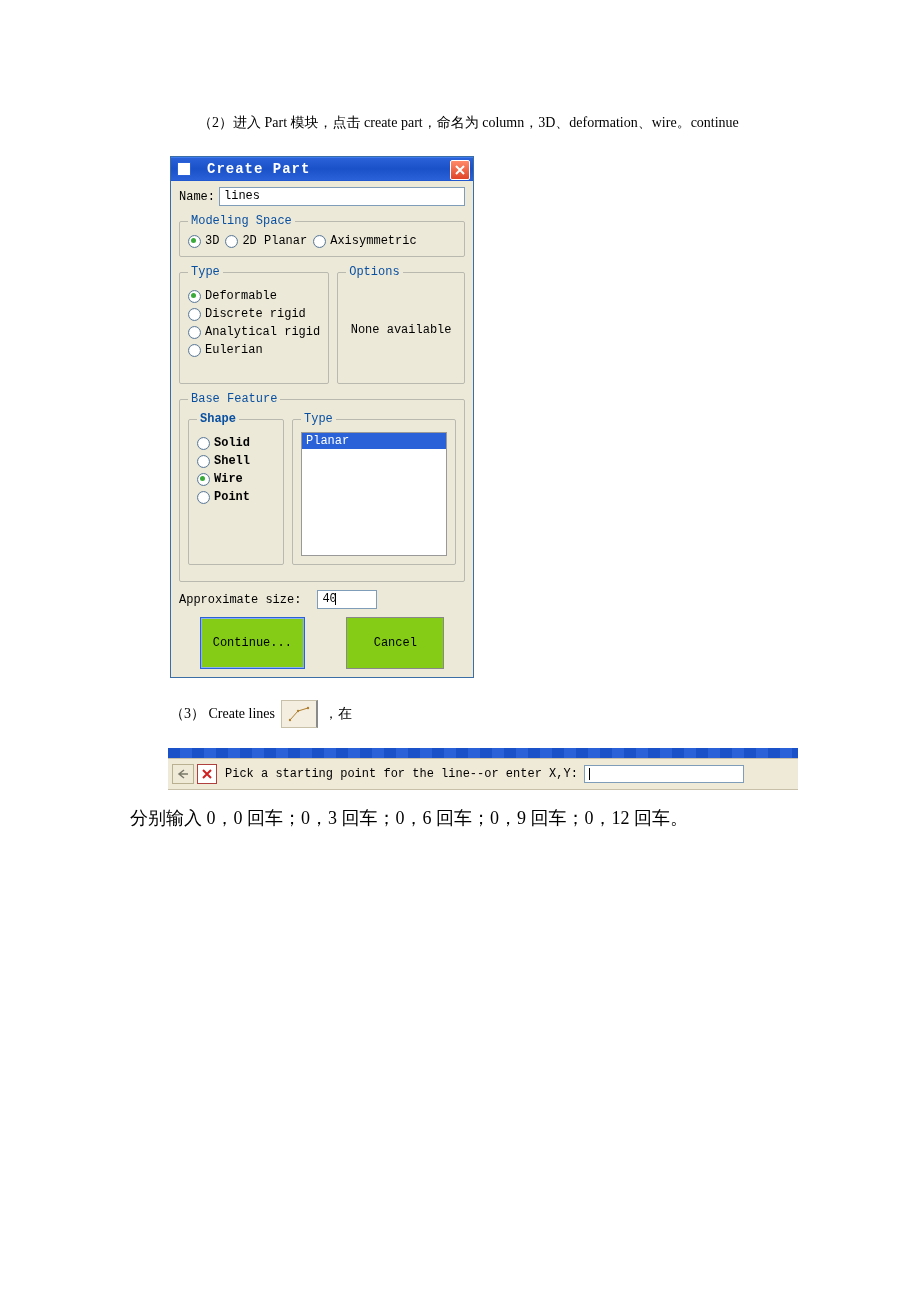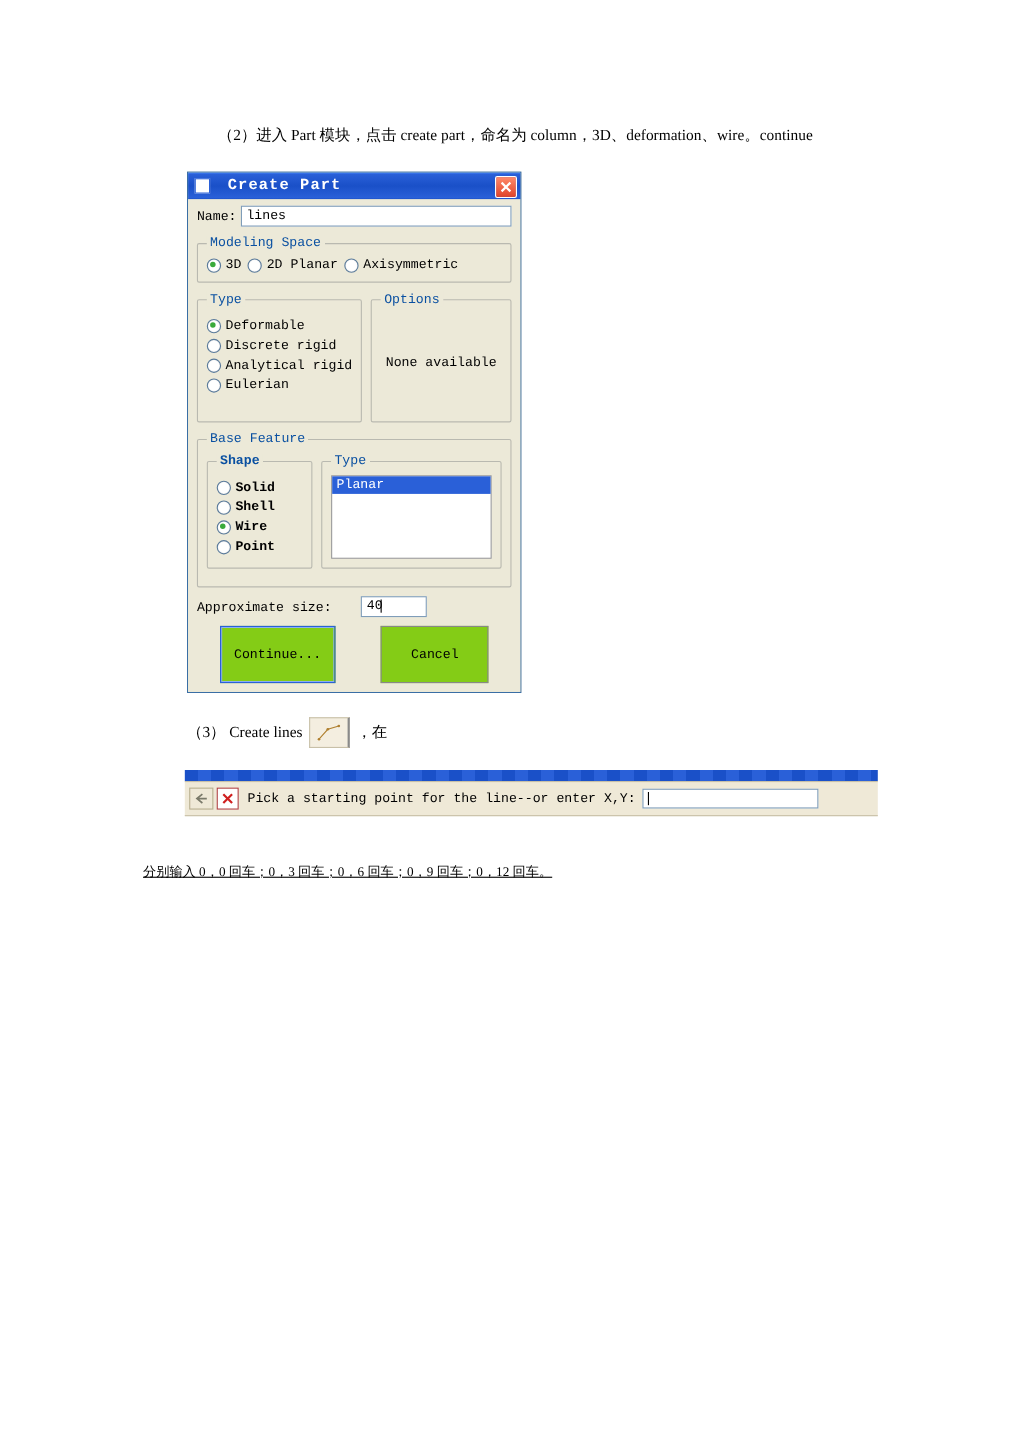--- a/index.html
+++ b/index.html
@@ -145,37 +145,36 @@
   }
   .base-feature-inner {
     display: flex;
     gap: 8px;
   }
   .shape-fs { width: 78px; font-weight: bold; }
   .type-fs { flex: 1; }
   .type-list {
     border: 1px solid #999;
     background: #fff;
-    height: 76px;
+    height: 124px;
     box-sizing: border-box;
     padding: 0;
   }
   .type-item {
     padding: 1px 4px;
     font-family: "Courier New", monospace;
   }
   .type-item.selected {
     background: #2a60d8;
     color: #fff;
   }
   .approx-row {
     display: flex;
     align-items: center;
     margin: 4px 0 8px 0;
-    gap: 11px;
   }
   .approx-row .txtbox { width: 50px; margin-left: 16px; position:relative; }
   .approx-row .cursor {
     display:inline-block; width:1px; height:12px; background:#000;
     vertical-align:middle; margin-left:-2px;
   }
   .btn-row {
     display: flex;
     justify-content: space-around;
     align-items: center;
@@ -259,25 +258,24 @@
     border:1px solid #7f9db9;
     width: 150px;
     height: 16px;
     padding: 0 4px;
     display:flex;align-items:center;
   }
   .prompt-input .cursor {
     display:inline-block;width:1px;height:12px;background:#000;
   }
   .after-text {
-    font-size: 12px;
-    margin-top: 42px;
+    font-size: 18px;
+    margin-top: 16px;
     margin-left: -40px;
     font-family: "SimSun", serif;
-    text-decoration: underline;
   }
   .prompt-row-wrapper{
     display:flex;
     align-items:flex-end;
     flex-direction:column;
     width:650px;
     margin-left:-22px;
     margin-bottom: 8px;
   }
 </style>

